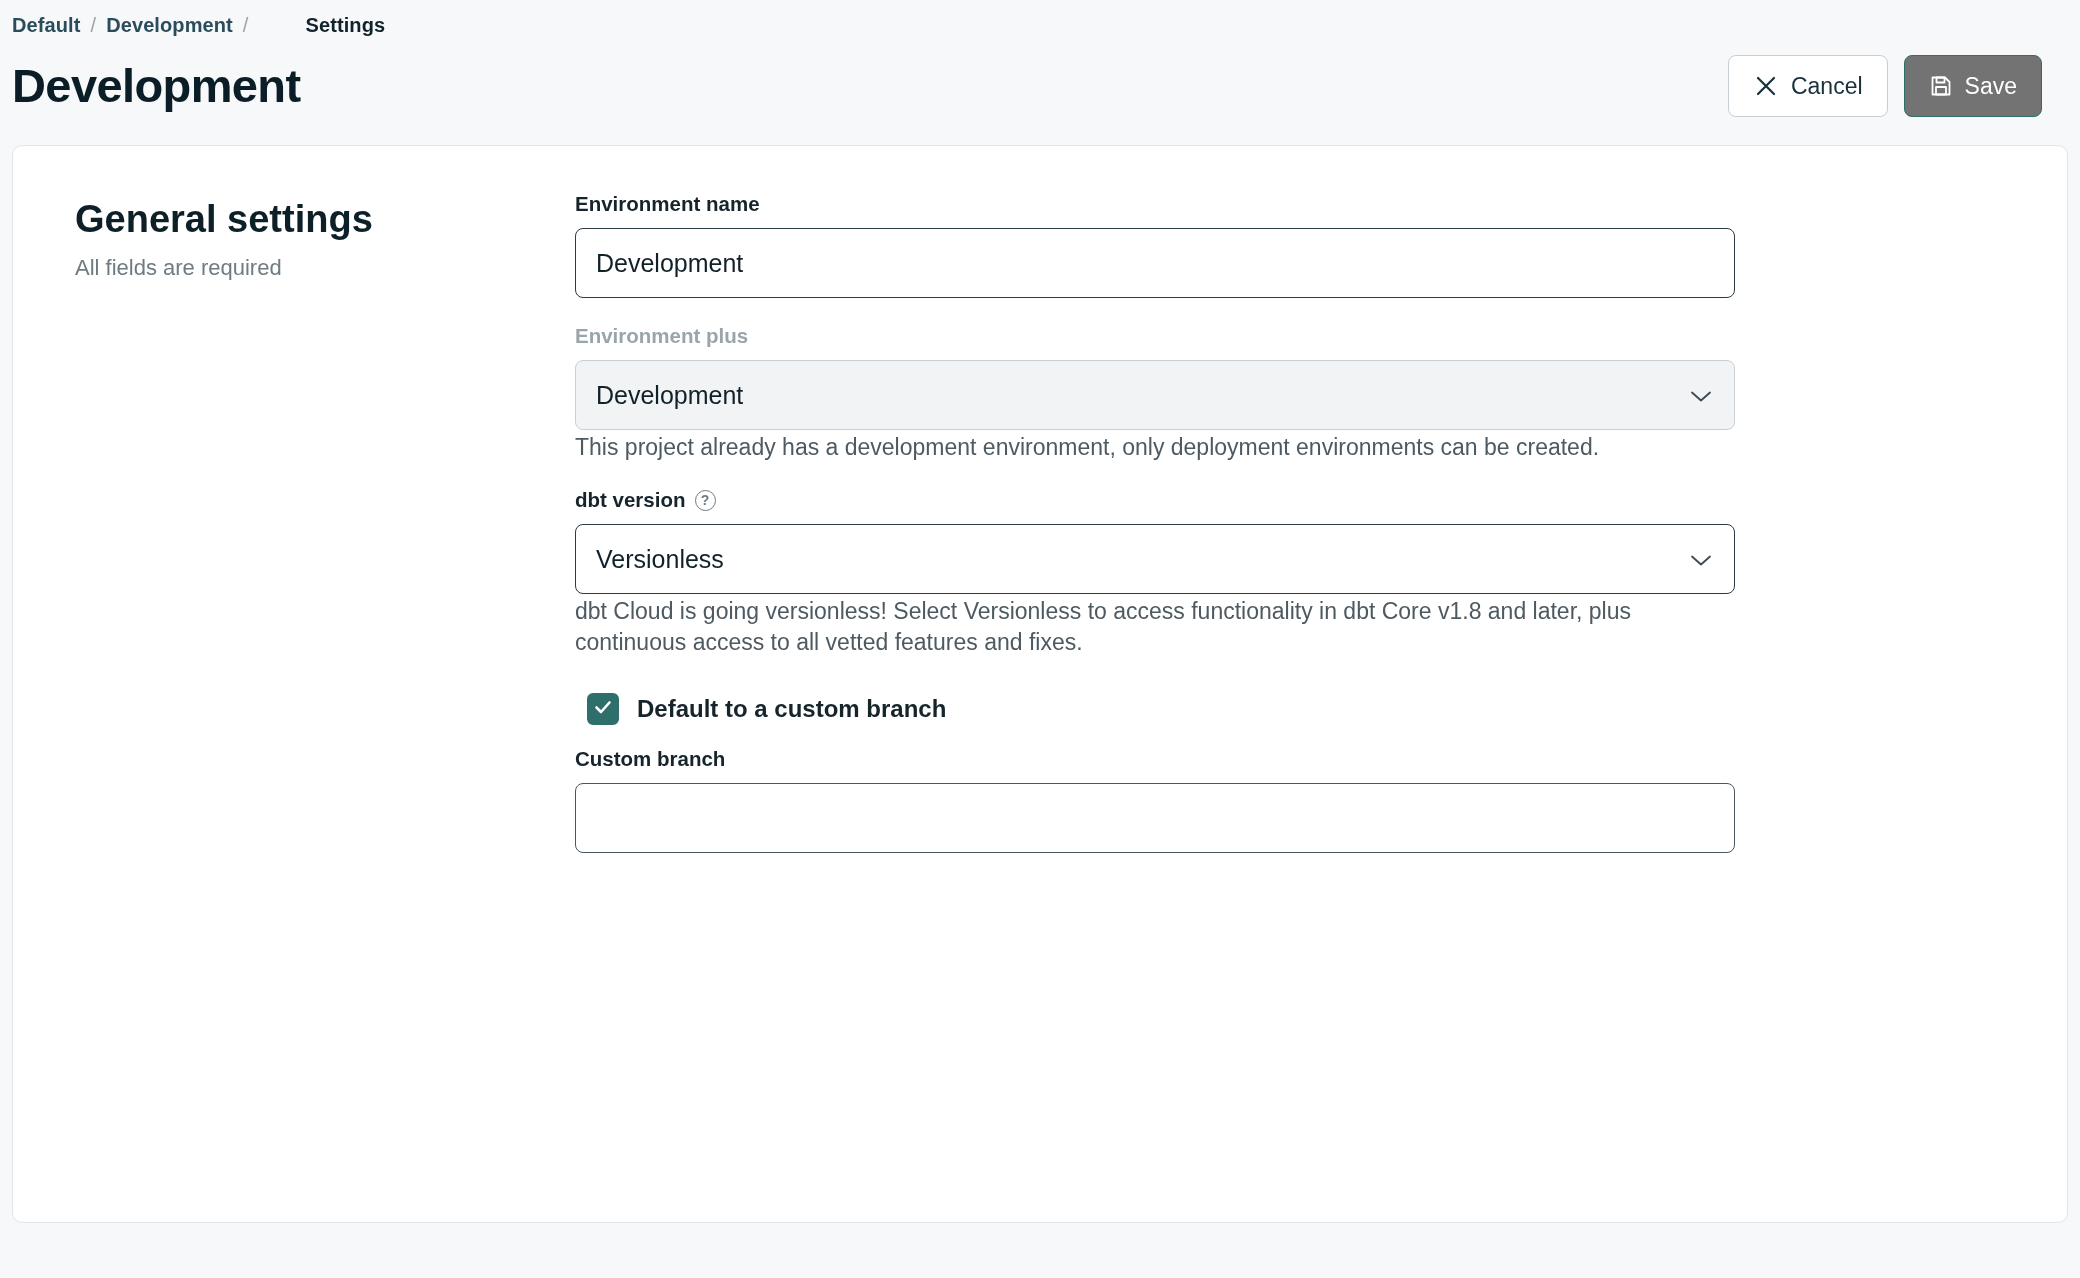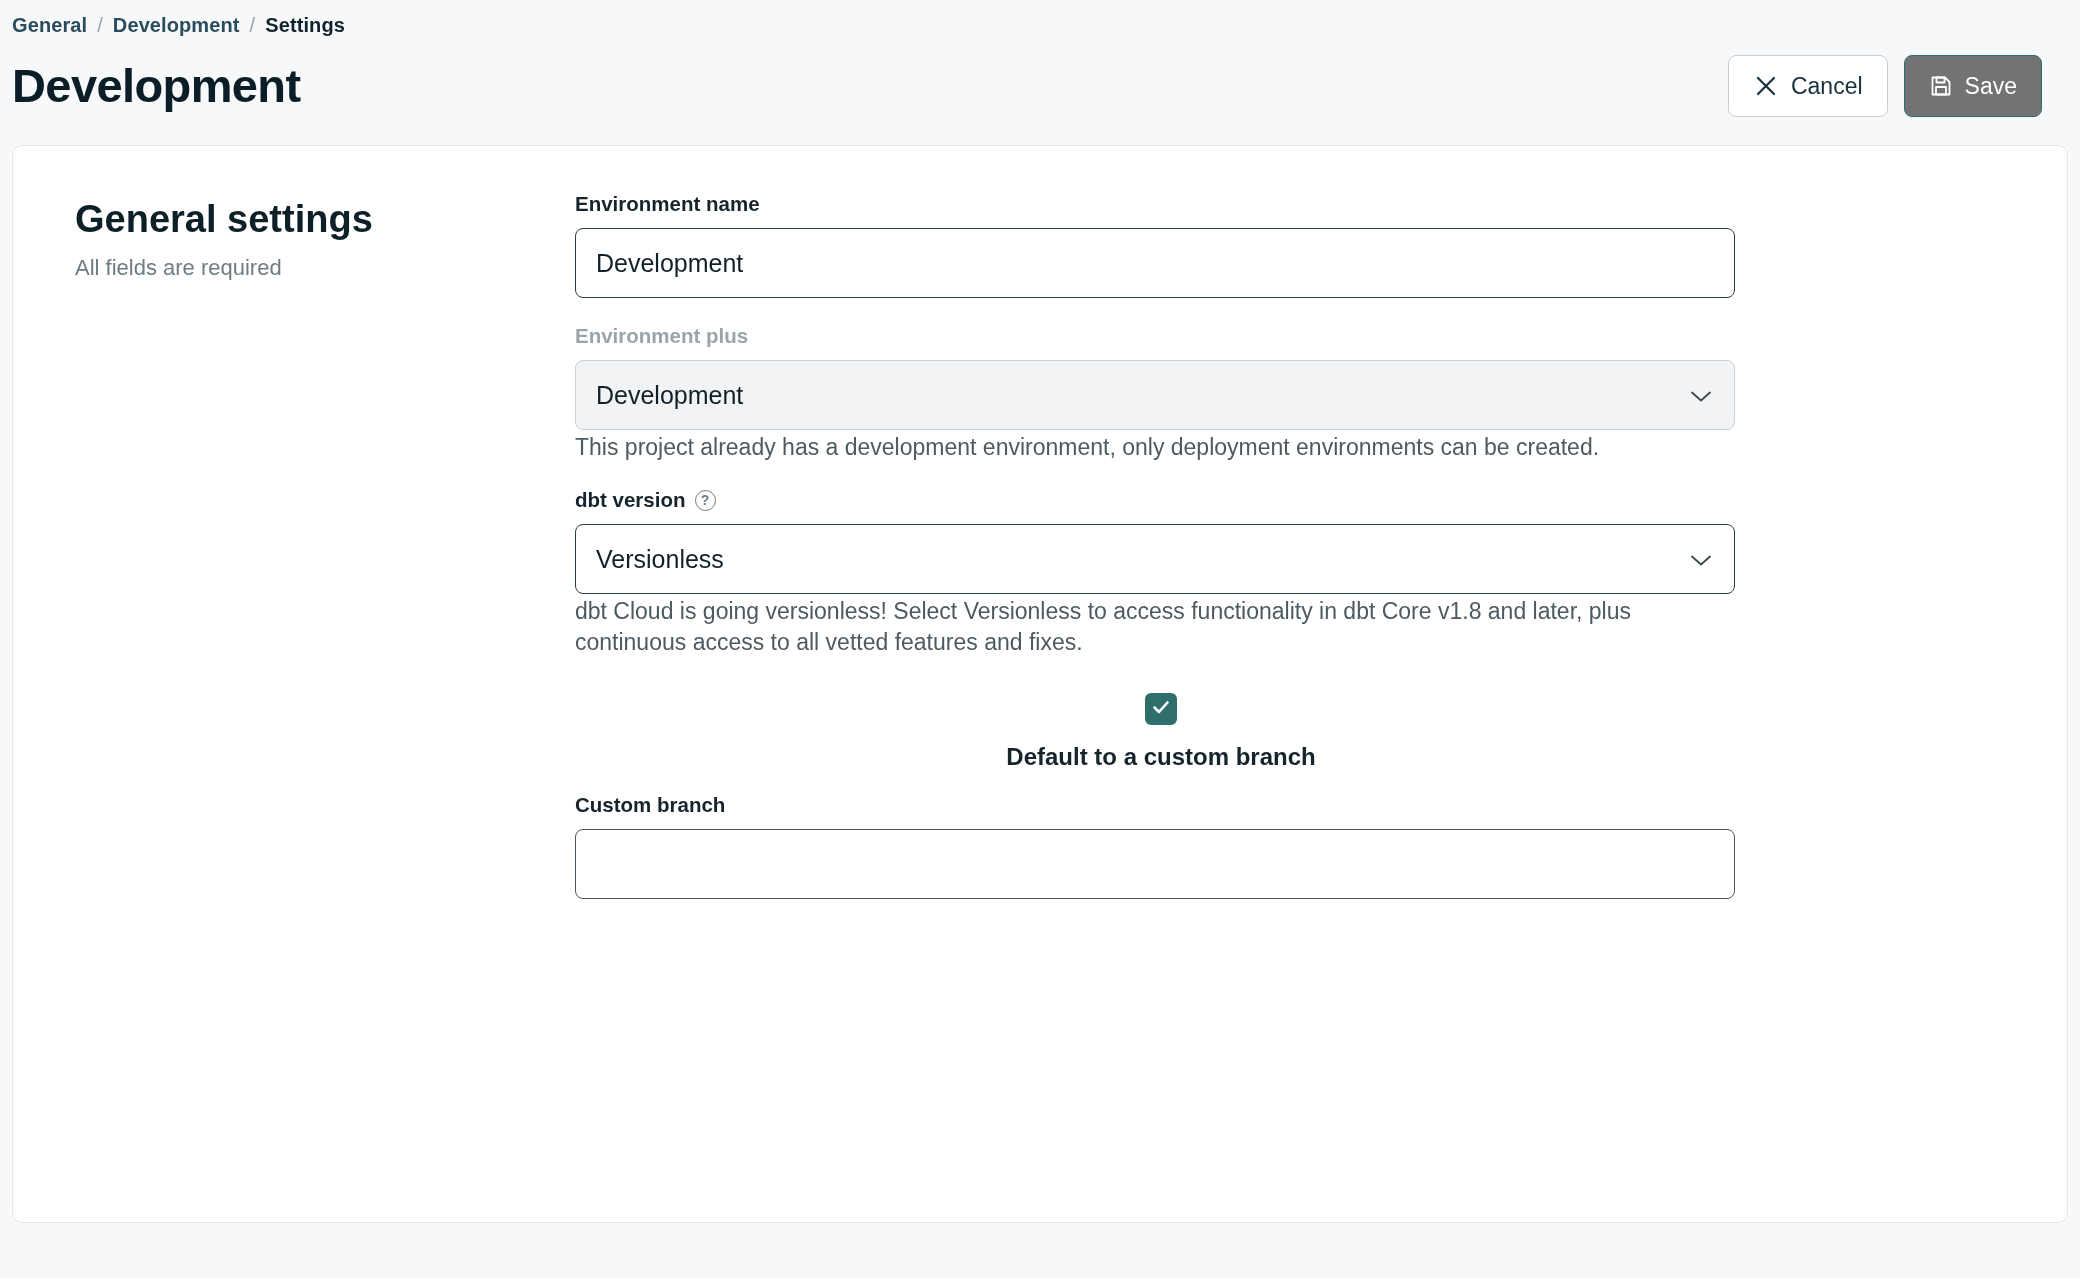--- a/index.html
+++ b/index.html
@@ -19,21 +19,21 @@
     display: flex;
     align-items: center;
     gap: 10px;
     padding: 14px 0 0 12px;
     font-size: 20px;
     font-weight: bold;
     letter-spacing: 0.1px;
   }
   .crumb-link { color: #2b4c5c; cursor: pointer; }
   .crumb-sep { color: #9aa5ab; font-weight: normal; }
-  .crumb-current { color: #10232c; }
+  .crumb-current { color: #10232c; margin-left: 47px; }
 
   
   .page-head {
     display: flex;
     align-items: center;
     justify-content: space-between;
     padding: 18px 38px 0 12px;
   }
   .page-title {
     font-size: 47px;
@@ -170,21 +170,20 @@
     color: #4e5a61;
     margin-top: 2px;
     max-width: 1145px;
   }
 
   .checkbox-row {
     display: flex;
     align-items: center;
     gap: 18px;
     margin: 36px 0 22px 12px;
-    flex-direction: column;
   }
   .checkbox {
     width: 32px;
     height: 32px;
     border-radius: 6px;
     background: #2f6f6b;
     border: 2px solid #2f6f6b;
     display: flex;
     align-items: center;
     justify-content: center;
@@ -195,21 +194,21 @@
     font-size: 24px;
     font-weight: bold;
     color: #16242c;
     cursor: pointer;
   }
 </style>
 </head>
 <body>
 
 <div class="breadcrumb">
-  <span class="crumb-link">General</span>
+  <span class="crumb-link">Default</span>
   <span class="crumb-sep">/</span>
   <span class="crumb-link">Development</span>
   <span class="crumb-sep">/</span>
   <span class="crumb-current">Settings</span>
 </div>
 
 <div class="page-head">
   <h1 class="page-title">Development</h1>
   <div class="head-actions">
     <div class="btn btn-cancel">

